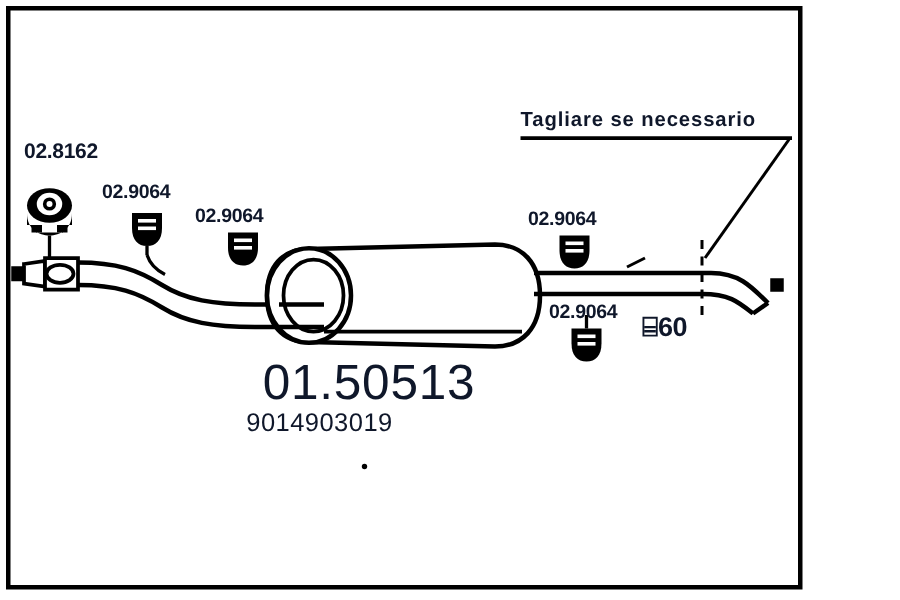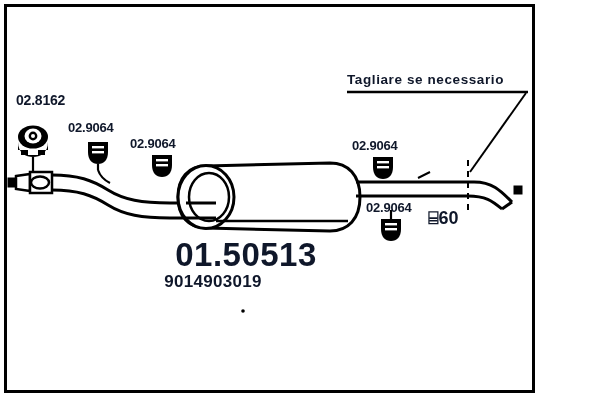--- a/index.html
+++ b/index.html
@@ -19,25 +19,25 @@
   }
   #lbl-hanger{left:16px;top:92px;font-size:14px;}
   #lbl-clamp-1{left:68px;top:120px;font-size:13px;}
   #lbl-clamp-2{left:130px;top:136px;font-size:13px;}
   #lbl-clamp-3{left:352px;top:138px;font-size:13px;}
   #lbl-clamp-4{left:366px;top:200px;font-size:13px;}
   #lbl-diameter{left:428px;top:180px;font-size:18px;margin-top:28px;}
   #lbl-cut-note{left:347px;top:72px;font-size:13.5px;letter-spacing:0.6px;}
   #lbl-partno{
     left:0;top:236px;width:492px;text-align:center;
-    font-size:33px;font-weight:bold;letter-spacing:0.5px;
+    font-size:33px;font-weight:normal;letter-spacing:0.5px;
   }
   #lbl-oem{
     left:0;top:272px;width:426px;text-align:center;
-    font-size:17px;font-weight:bold;letter-spacing:0.3px;
+    font-size:17px;font-weight:normal;letter-spacing:0.3px;
   }
 </style>
 </head>
 <body>
 
 <svg id="canvas" viewBox="0 0 600 400" xmlns="http://www.w3.org/2000/svg">
 
   <rect x="0" y="0" width="600" height="400" fill="#ffffff"></rect>
 
   <rect x="5.5" y="5.5" width="528" height="386" fill="none" stroke="#000000" stroke-width="3"></rect>

